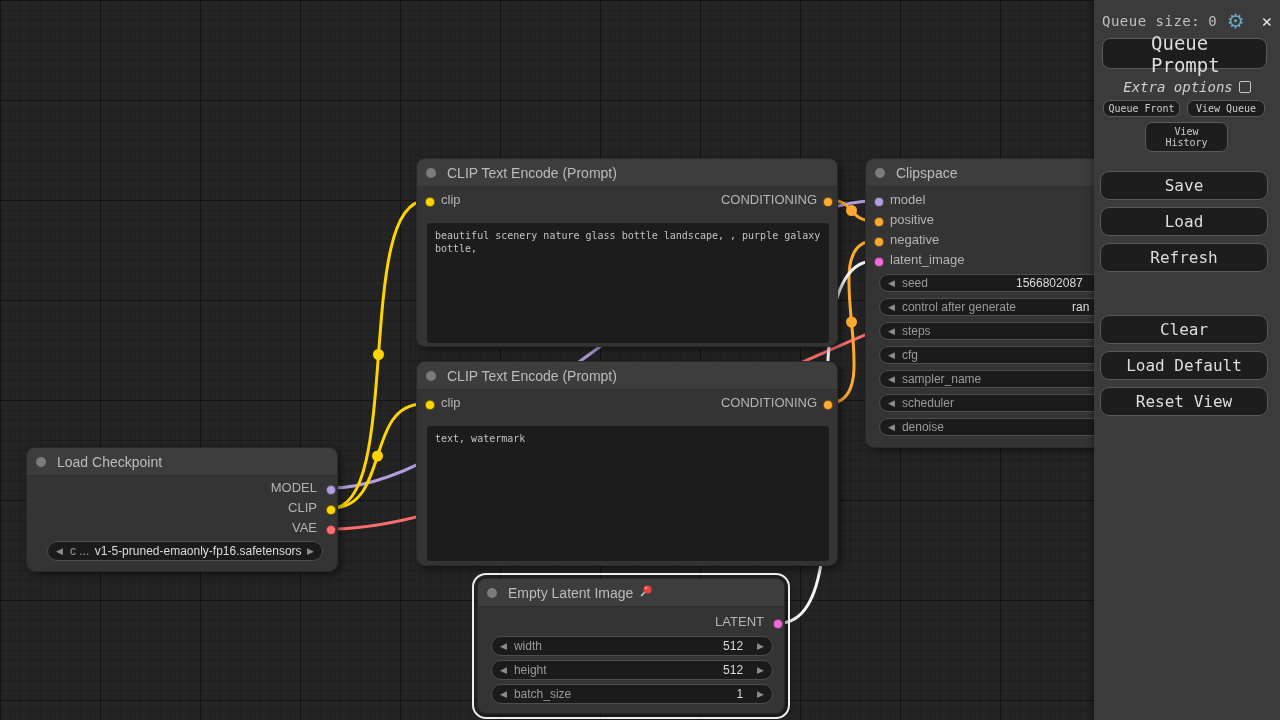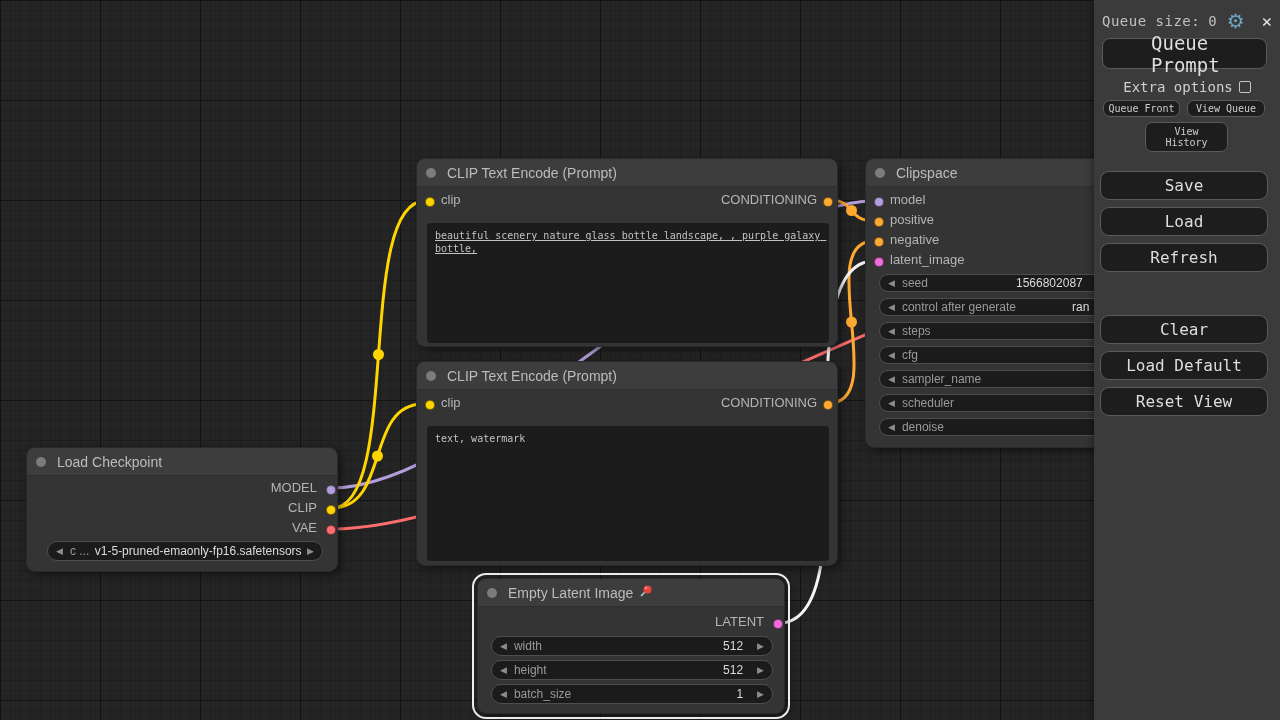--- a/index.html
+++ b/index.html
@@ -86,21 +86,21 @@
           font-family:"DejaVu Sans", sans-serif; }
   .close-x { margin-left:auto; font-size:17px; color:#e6e6e6; font-weight:bold; cursor:pointer; }
 
   .btn {
     background:#1d1d1d; border:1px solid #5a5a5a; border-radius:8px; color:#dedede;
     display:flex; align-items:center; justify-content:center; cursor:pointer;
     font-family:"DejaVu Sans Mono", monospace; position:absolute;
   }
   .queue-prompt { left:8px; width:165px; top:38px; height:31px; font-size:19px;padding-left:48px; }
   .extra-row { position:absolute; top:79px; left:0; width:100%; height:16px;
-               display:flex; align-items:center; justify-content:center; }
+               display:flex; align-items:center; justify-content:center;font-style:italic; }
   .extra-label { font-size:14px; color:#cfcfcf; }
   .checkbox { width:12px; height:12px; border:1.5px solid #c7c7c7; border-radius:2px;
               margin-left:6px; background:transparent; }
   .btn-small { font-size:10px; border-radius:7px; color:#cccccc; }
   .queue-front { left:9px;  top:100px; width:77px; height:17px; }
   .view-queue  { left:93px; top:100px; width:78px; height:17px; }
   .view-history{ left:51px; top:122px; width:83px; height:30px; flex-direction:column;
                  line-height:11px; font-size:10px; }
   .btn-action { left:6px; width:168px; height:29px; font-size:16px; border-radius:9px; }
 
@@ -168,21 +168,21 @@
         <span class="node-title">CLIP Text Encode (Prompt)</span>
       </div>
       <div class="port-row in" style="top:33px;">
         <span class="port-dot dot-clip"></span>
         <span class="port-label">clip</span>
       </div>
       <div class="port-row out" style="top:33px;">
         <span class="port-label">CONDITIONING</span>
         <span class="port-dot dot-conditioning"></span>
       </div>
-      <div class="textarea" style="left:10px; top:64px; width:402px; height:120px;text-decoration:underline;">beautiful scenery nature glass bottle landscape, , purple galaxy bottle,</div>
+      <div class="textarea" style="left:10px; top:64px; width:402px; height:120px;">beautiful scenery nature glass bottle landscape, , purple galaxy bottle,</div>
     </div>
 
     <div class="node clipnode" style="left:416px; top:361px; width:422px; height:205px;">
       <div class="node-header">
         <span class="collapse-dot"></span>
         <span class="node-title">CLIP Text Encode (Prompt)</span>
       </div>
       <div class="port-row in" style="top:33px;">
         <span class="port-dot dot-clip"></span>
         <span class="port-label">clip</span>

